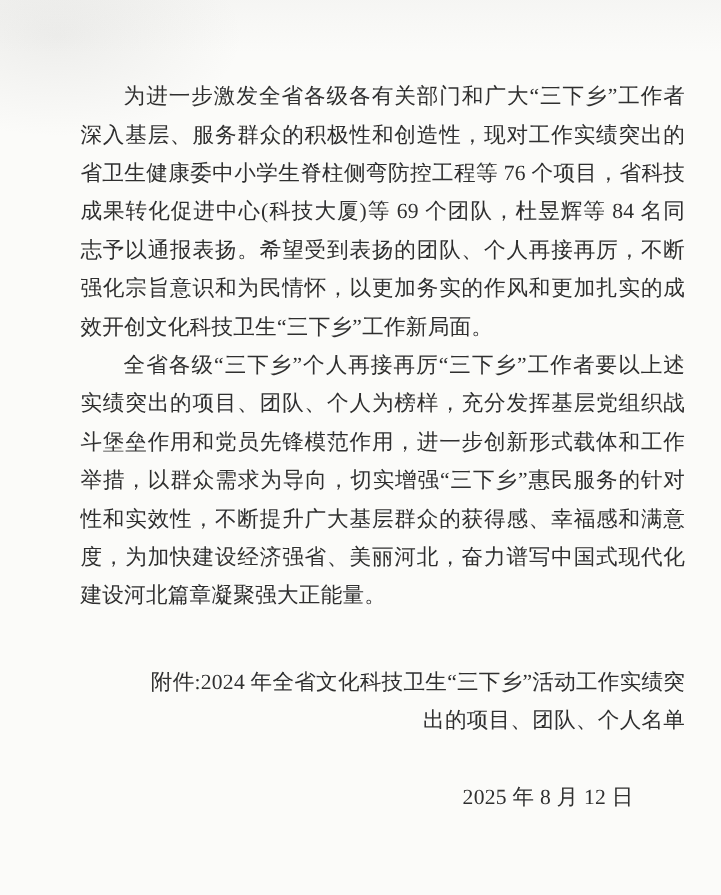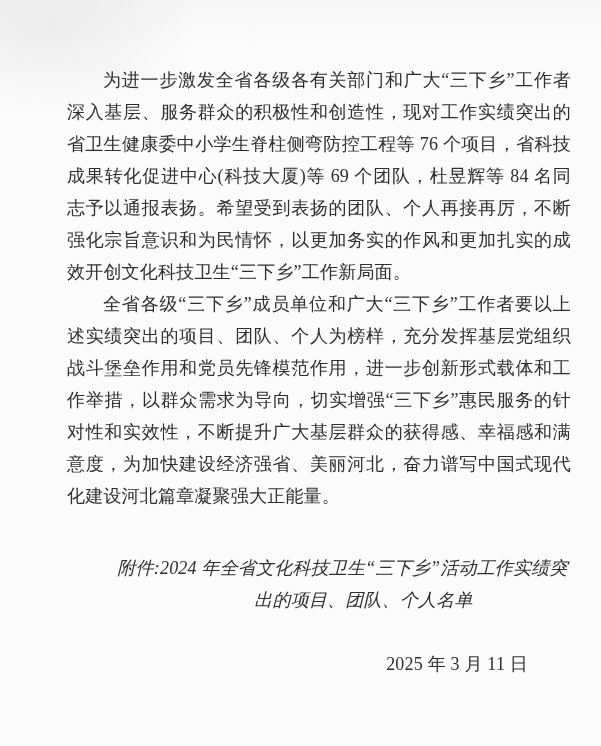--- a/index.html
+++ b/index.html
@@ -39,35 +39,34 @@
     margin-left: 31px;
   }
   .para {
     margin: 0;
     text-indent: 2em;
   }
   .attachment {
     margin-top: 40px;
     padding-left: 89px;
     text-indent: -42px;
-    text-align: center;
-    font-style: italic;
+    text-align: right;
   }
   .signature-block {
     margin-top: 32px;
     text-align: right;
   }
   .signature { padding-right: 57px; }
   .date { padding-right: 43px; }
 </style>
 </head>
 <body>
 
 <div class="page" style="--paper: #fbfbf9; --ink: #2f2f2f;">
   <div class="body-text">
     <p class="para">为进一步激发全省各级各有关部门和广大“三下乡”工作者深入基层、服务群众的积极性和创造性，现对工作实绩突出的省卫生健康委中小学生脊柱侧弯防控工程等 76 个项目，省科技成果转化促进中心(科技大厦)等 69 个团队，杜昱辉等 84 名同志予以通报表扬。希望受到表扬的团队、个人再接再厉，不断强化宗旨意识和为民情怀，以更加务实的作风和更加扎实的成效开创文化科技卫生“三下乡”工作新局面。</p>
-    <p class="para">全省各级“三下乡”成员单位和广大“三下乡”工作者要以上述实绩突出的项目、团队、个人为榜样，充分发挥基层党组织战斗堡垒作用和党员先锋模范作用，进一步创新形式载体和工作举措，以群众需求为导向，切实增强“三下乡”惠民服务的针对性和实效性，不断提升广大基层群众的获得感、幸福感和满意度，为加快建设经济强省、美丽河北，奋力谱写中国式现代化建设河北篇章凝聚强大正能量。</p>
+    <p class="para">全省各级“三下乡”个人再接再厉“三下乡”工作者要以上述实绩突出的项目、团队、个人为榜样，充分发挥基层党组织战斗堡垒作用和党员先锋模范作用，进一步创新形式载体和工作举措，以群众需求为导向，切实增强“三下乡”惠民服务的针对性和实效性，不断提升广大基层群众的获得感、幸福感和满意度，为加快建设经济强省、美丽河北，奋力谱写中国式现代化建设河北篇章凝聚强大正能量。</p>
     <div class="attachment"><span>附件:</span><span>2024 年全省文化科技卫生“三下乡”活动工作实绩突出的项目、团队、个人名单</span></div>
     <div class="signature-block">
-      <div class="date">2025 年 3 月 11 日</div>
+      <div class="date">2025 年 8 月 12 日</div>
     </div>
   </div>
 </div>
 
 </body></html>

